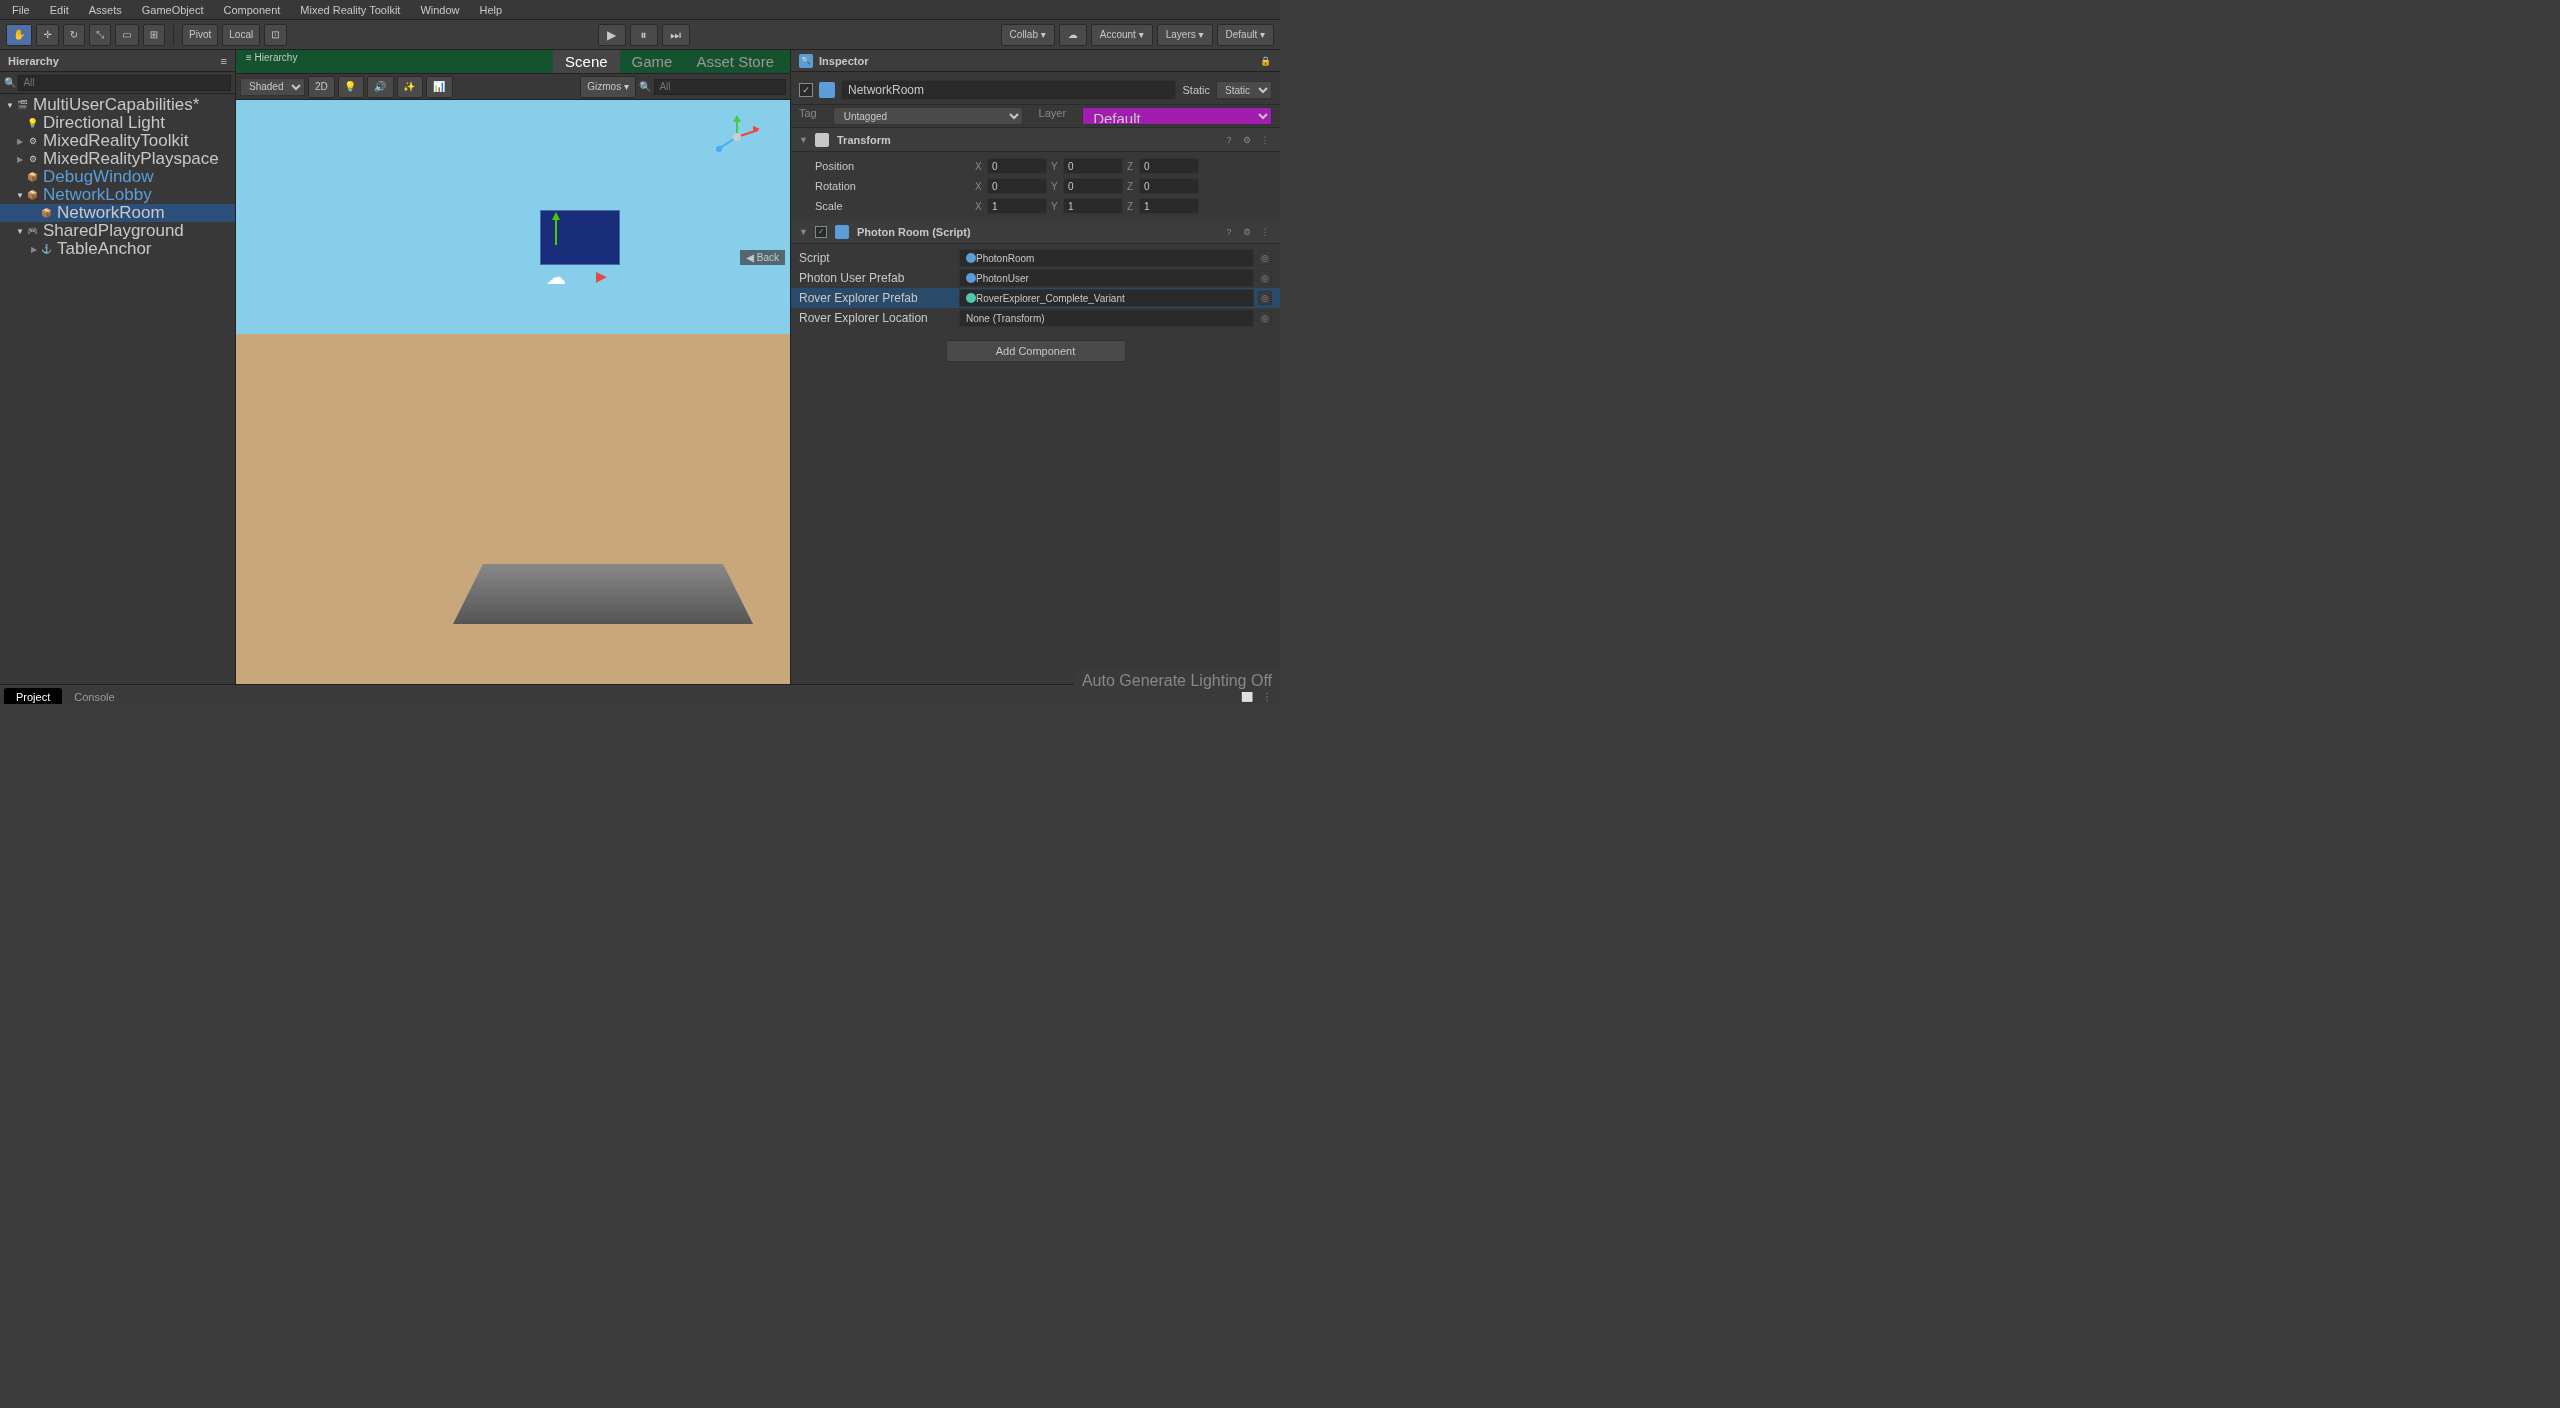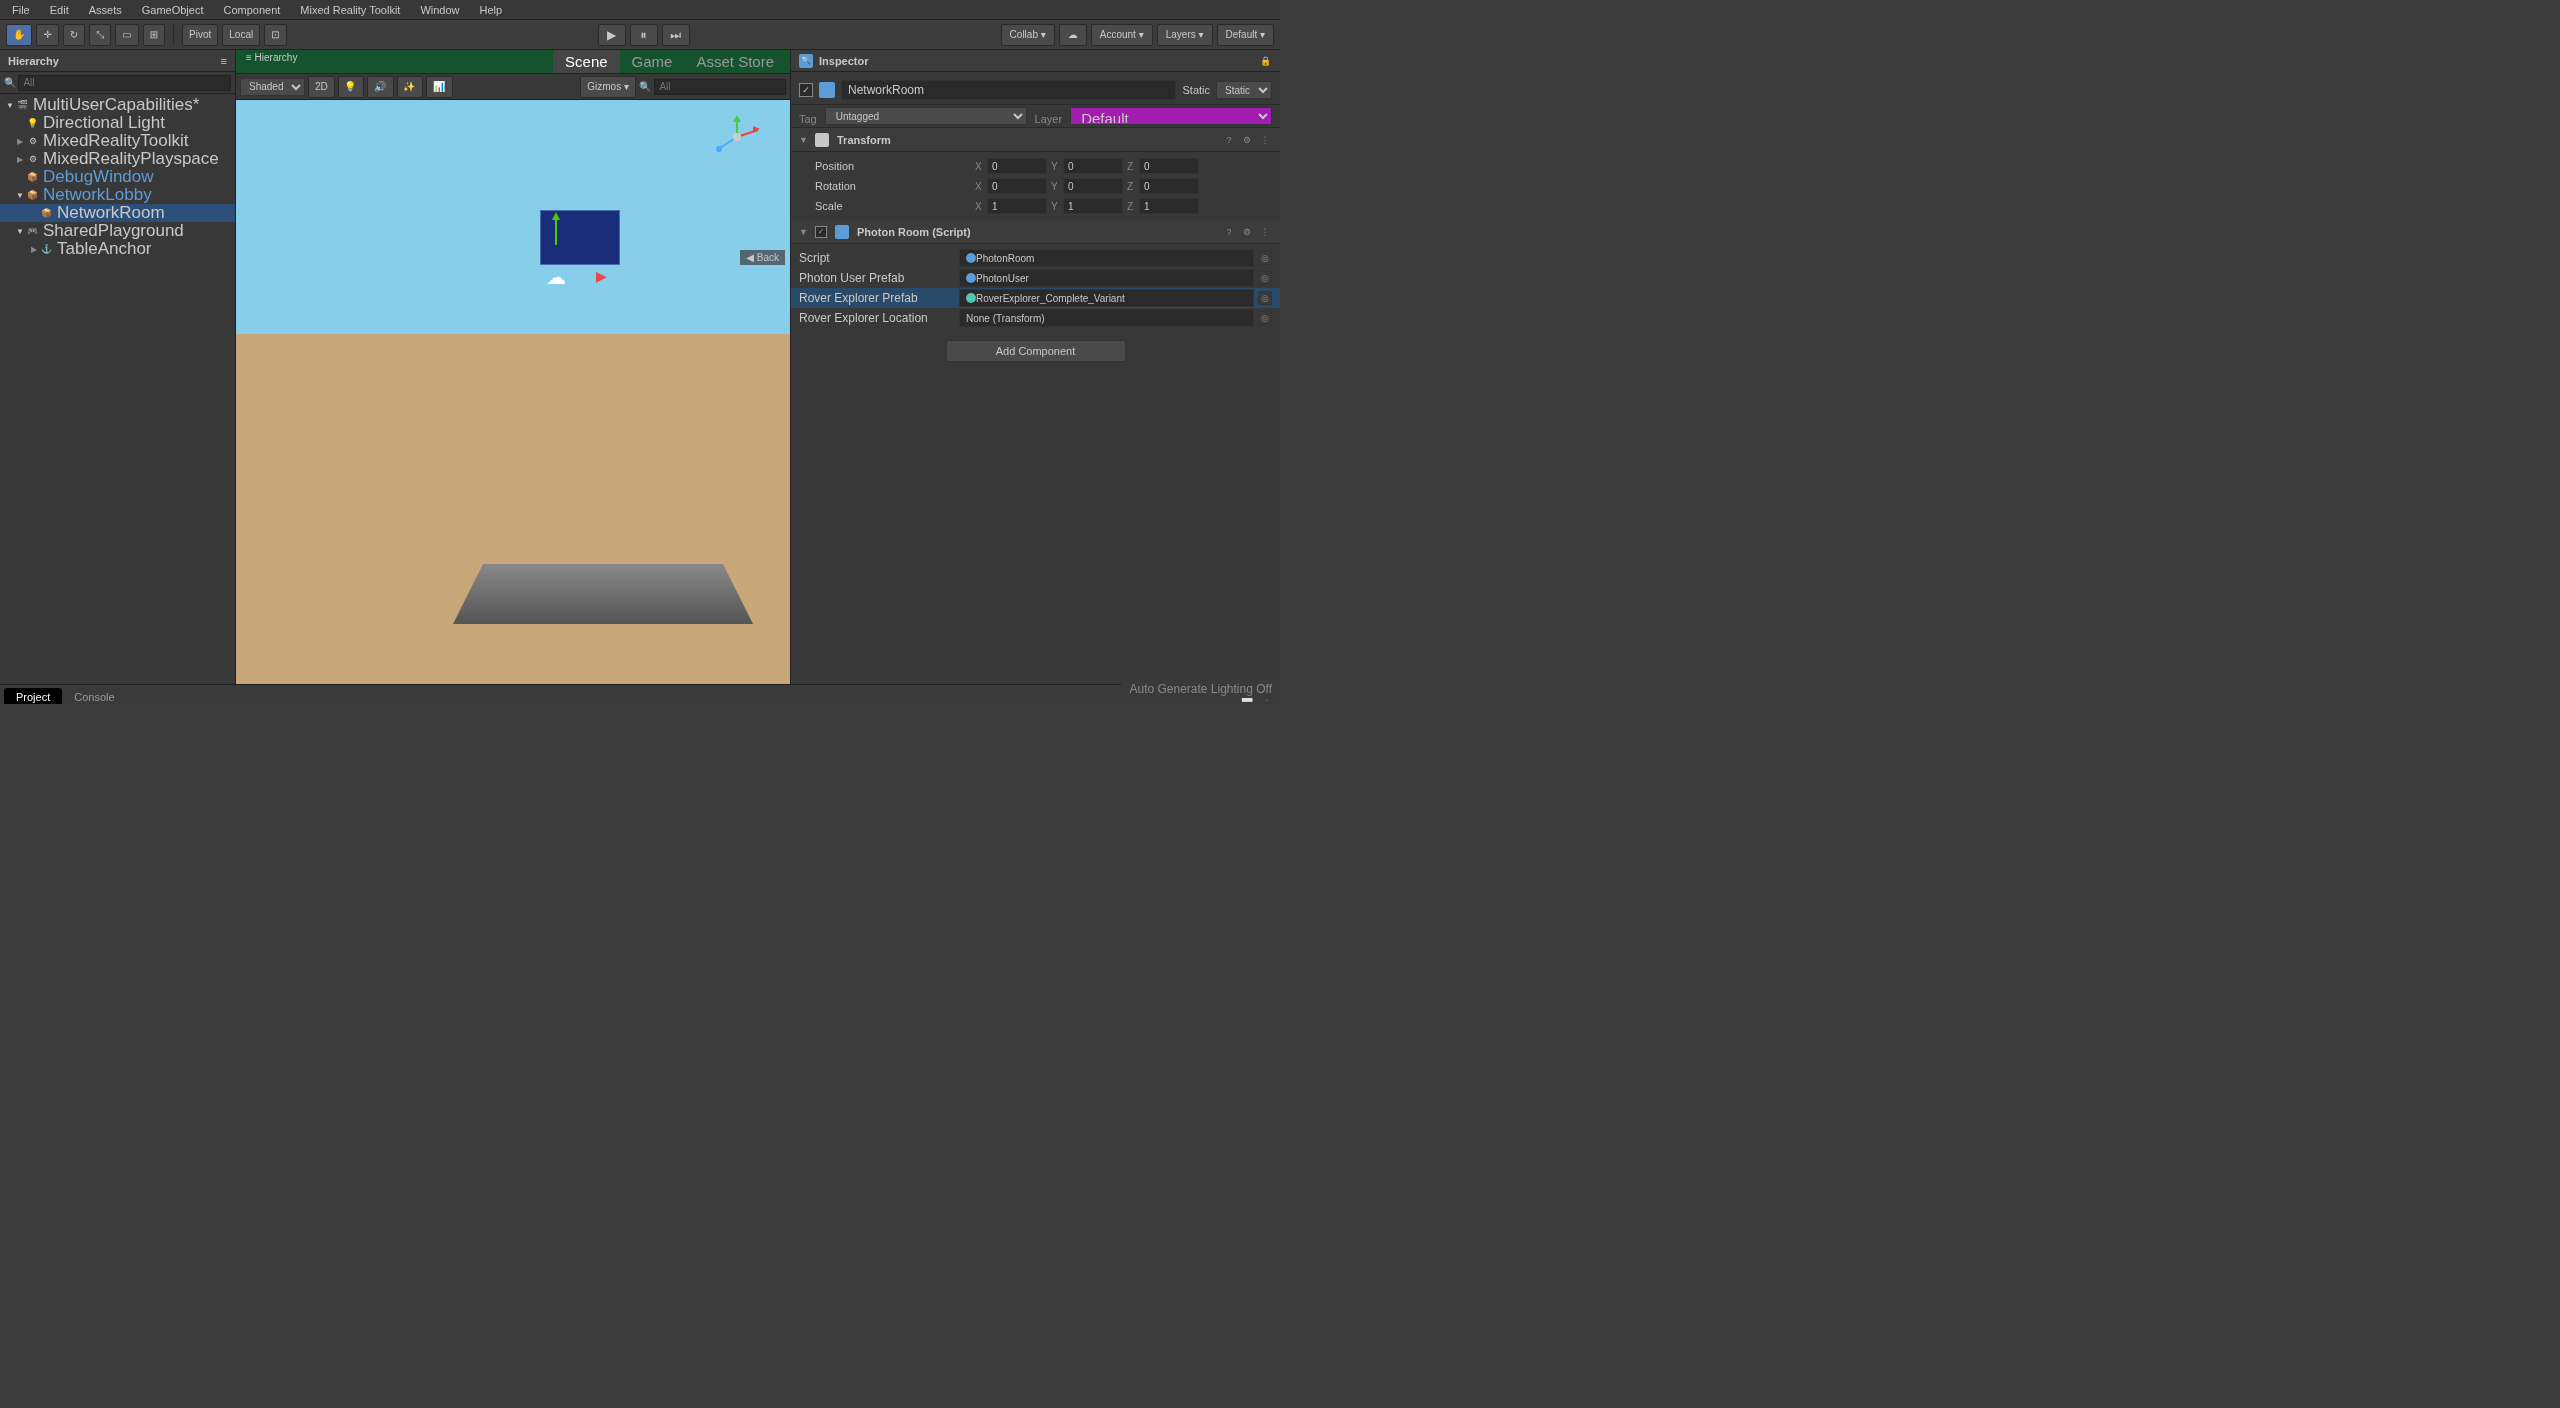--- a/index.html
+++ b/index.html
@@ -400,23 +400,23 @@
       border: 1px solid #333;
       color: #c8c8c8;
       font-size: 10px;
       padding: 1px 4px;
       height: 18px;
       cursor: pointer;
     }
 
     .tag-row {
       display: flex;
-      align-items: flex-end;
+      align-items: flex-start;
       padding: 2px 8px;
-      gap: 8px;
+      gap: 16px;
       border-bottom: 1px solid #2a2a2a;
     }
     .tag-label { font-size: 11px; color: #888; }
     .tag-dropdown {
       background: #4a4a4a;
       border: 1px solid #333;
       color: #c8c8c8;
       font-size: 10px;
       padding: 1px 6px;
       height: 18px;
@@ -569,25 +569,25 @@
       background: #2a2a2a;
       border: 1px solid #333;
       color: #c8c8c8;
       font-size: 10px;
       padding: 1px 6px;
       width: 200px;
       height: 18px;
     }
     .autolight-bar {
       position: absolute;
-      bottom: 6px;
+      bottom: 12px;
       right: 0;
       background: #3a3a3a;
       padding: 2px 8px;
-      font-size: 12px;
+      font-size: 16px;
       color: #888;
     }
 
     .scene-gizmo {
       position: absolute;
       top: 10px;
       right: 25px;
       width: 55px;
       height: 55px;
     }

